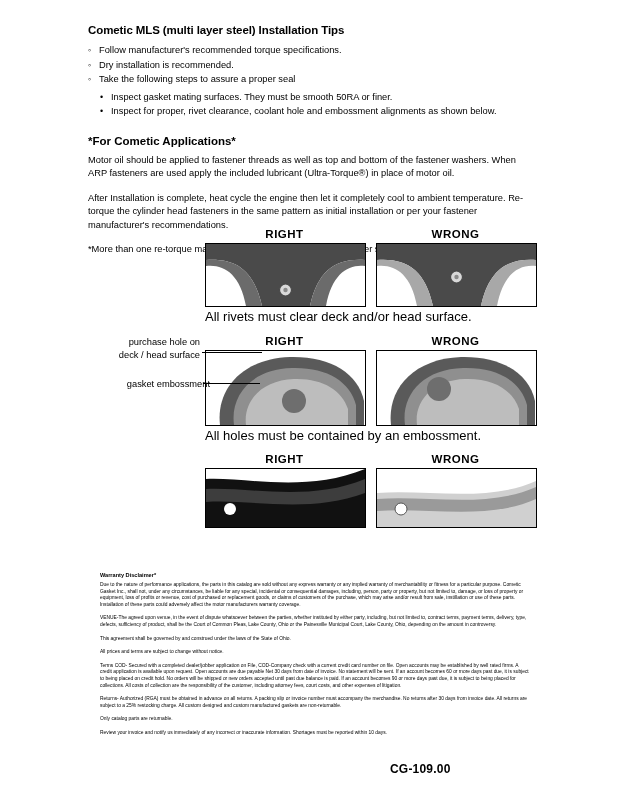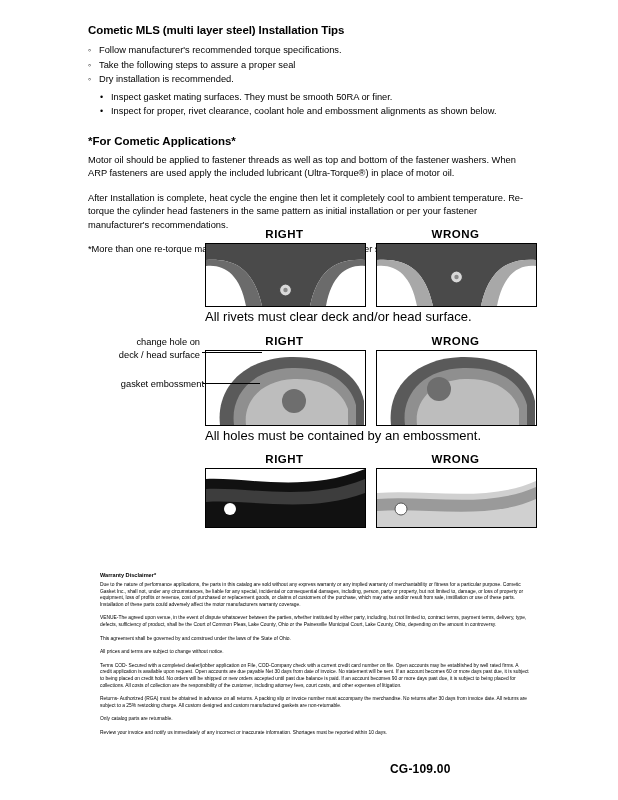--- a/index.html
+++ b/index.html
@@ -164,22 +164,22 @@
 </head>
 <body>
 
 <div class="page">
 
   <div class="content">
     <h1 class="title">Cometic MLS (multi layer steel) Installation Tips</h1>
 
     <ul class="bullets">
       <li>Follow manufacturer's recommended torque specifications.</li>
+      <li>Dry installation is recommended.</li>
       <li>Take the following steps to assure a proper seal</li>
-      <li>Dry installation is recommended.</li>
     </ul>
     <ul class="sub">
       <li>Inspect gasket mating surfaces.  They must be smooth 50RA or finer.</li>
       <li>Inspect for proper, rivet clearance, coolant hole and embossment alignments as shown below.</li>
     </ul>
 
     <h2 class="subhead">*For Cometic Applications*</h2>
     <p class="body">Motor oil should be applied to fastener threads as well as top and bottom of the fastener washers.  When ARP fasteners are used apply the included lubricant (Ultra-Torque®) in place of motor oil.</p>
     <p class="body">After Installation is complete, heat cycle the engine then let it completely cool to ambient temperature.  Re-torque the cylinder head fasteners in the same pattern as initial installation or per your fastener manufacturer's recommendations.</p>
     <p class="body last">*More than one re-torque may be required to achieve proper fastener stretch*</p>
@@ -272,26 +272,26 @@
               <circle cx="24" cy="40" r="6" fill="#ffffff" stroke="#555" stroke-width="1"></circle>
             </svg>
           </div>
         </div>
       </div>
     </div>
 
   </div>
 
   <div class="callout" style="left:85px; top:336px; width:115px;">
-    <span>change hole on</span><br>
+    <span>purchase hole on</span><br>
     <span>deck / head surface</span>
   </div>
   <div class="leader" style="left:202px; top:352px; width:60px;"></div>
 
-  <div class="callout" style="left:86px; top:378px; width:118px;">
+  <div class="callout" style="left:92px; top:378px; width:118px;">
     <span>gasket embossment</span>
   </div>
   <div class="leader" style="left:203px; top:383px; width:57px;"></div>
 
   <div class="warranty">
     <h3>Warranty Disclaimer*</h3>
     <p>Due to the nature of performance applications, the parts in this catalog are sold without any express warranty or any implied warranty of merchantability or fitness for a particular purpose.  Cometic Gasket Inc., shall not, under any circumstances, be liable for any special, incidental or consequential damages, including, person, party or property, but not limited to, damage, or loss of property or equipment, loss of profits or revenue, cost of purchased or replacement goods, or claims of customers of the purchase, which may arise and/or result from sale, instillation or use of these parts.  Installation of these parts could adversely affect the motor manufacturers warranty coverage.</p>
     <p>VENUE-The agreed upon venue, in the event of dispute whatsoever between the parties, whether instituted by either party, including, but not limited to, contract terms, payment terms, delivery, type, defects, sufficiency of product, shall be the Court of Common Pleas, Lake County, Ohio or the Painesville Municipal Court, Lake County, Ohio, depending on the amount in controversy.</p>
     <p>This agreement shall be governed by and construed under the laws of the State of Ohio.</p>
     <p>All prices and terms are subject to change without notice.</p>

